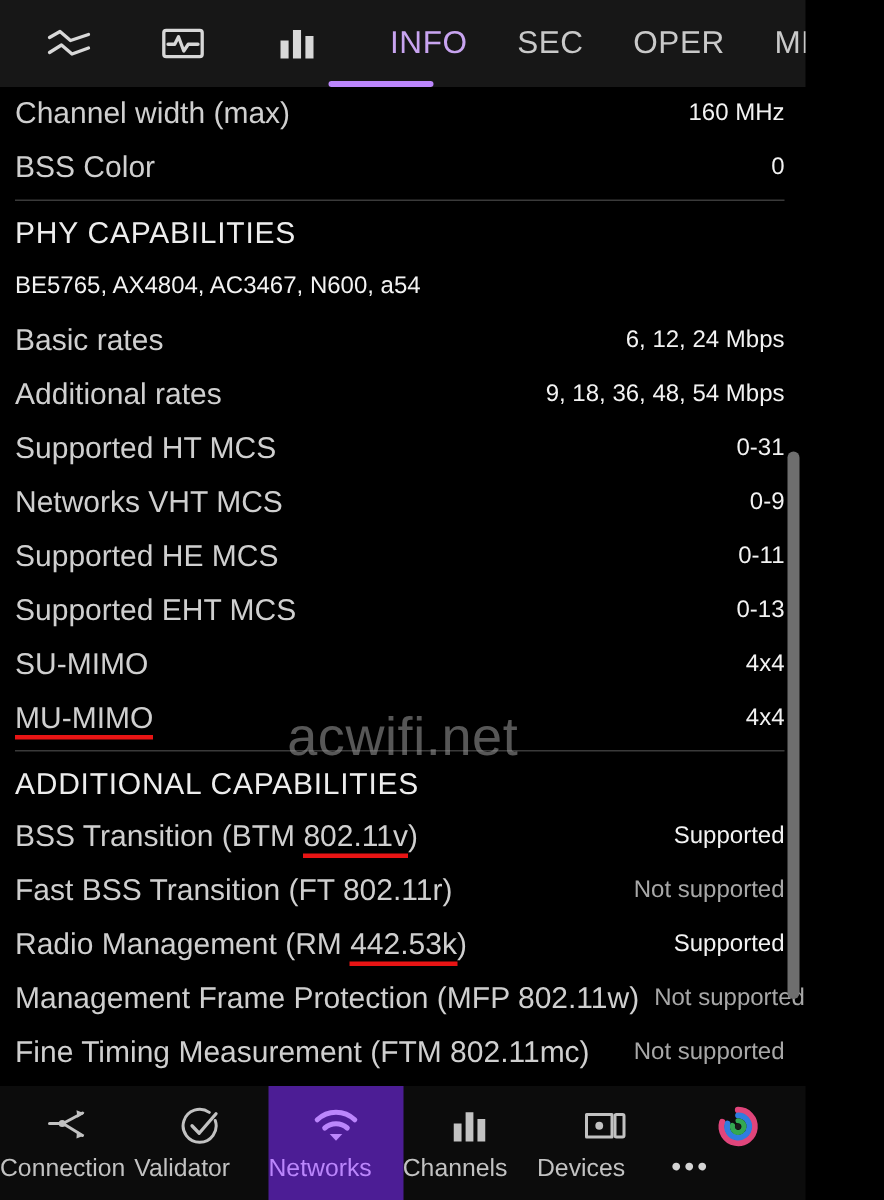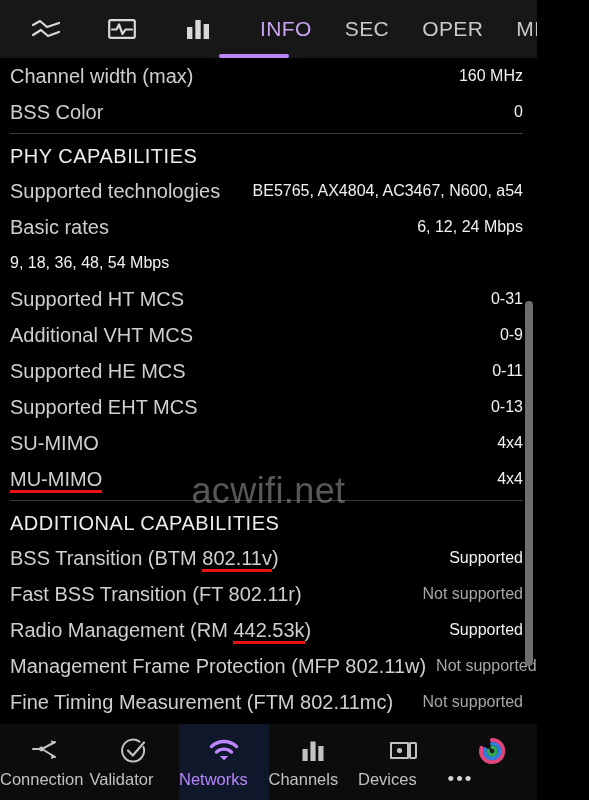--- a/index.html
+++ b/index.html
@@ -93,21 +93,21 @@
     background:#0c0c0c;
     display:flex; align-items:stretch;
   }
   .nav-item {
     flex:1 1 0; min-width:0;
     display:flex; flex-direction:column;
     justify-content:center;
     gap:5px;
     color:#c2c2c2;
   }
-  .nav-item.active { background:#0f172a; color:#bb86fc; }
+  .nav-item.active { background:#4c1d95; color:#bb86fc; }
   .nav-icon { height:28px; display:flex; align-items:center; justify-content:center; }
   .nav-label { font-size:16.5px; line-height:18px; white-space:nowrap; }
   .nav-item.active .nav-label { color:#bb86fc; }
   .dots { letter-spacing:2px; font-size:19px; line-height:18px; color:#d5d5d5; }
 </style>
 </head>
 <body>
 
 <div id="app">
 
@@ -156,36 +156,36 @@
     <div class="row">
       <div class="k">BSS Color</div>
       <div class="v">0</div>
     </div>
 
     <div class="divider"></div>
 
     <div class="section-title">PHY CAPABILITIES</div>
 
     <div class="row">
-      <div class="k">Supported technologies</div>
       <div class="v wrap">BE5765, AX4804, AC3467, N600, a54</div>
     </div>
     <div class="row">
       <div class="k">Basic rates</div>
       <div class="v">6, 12, 24 Mbps</div>
     </div>
     <div class="row">
+      <div class="k">Additional rates</div>
       <div class="v">9, 18, 36, 48, 54 Mbps</div>
     </div>
     <div class="row">
       <div class="k">Supported HT MCS</div>
       <div class="v">0-31</div>
     </div>
     <div class="row">
-      <div class="k">Additional VHT MCS</div>
+      <div class="k">Networks VHT MCS</div>
       <div class="v">0-9</div>
     </div>
     <div class="row">
       <div class="k">Supported HE MCS</div>
       <div class="v">0-11</div>
     </div>
     <div class="row">
       <div class="k">Supported EHT MCS</div>
       <div class="v">0-13</div>
     </div>

